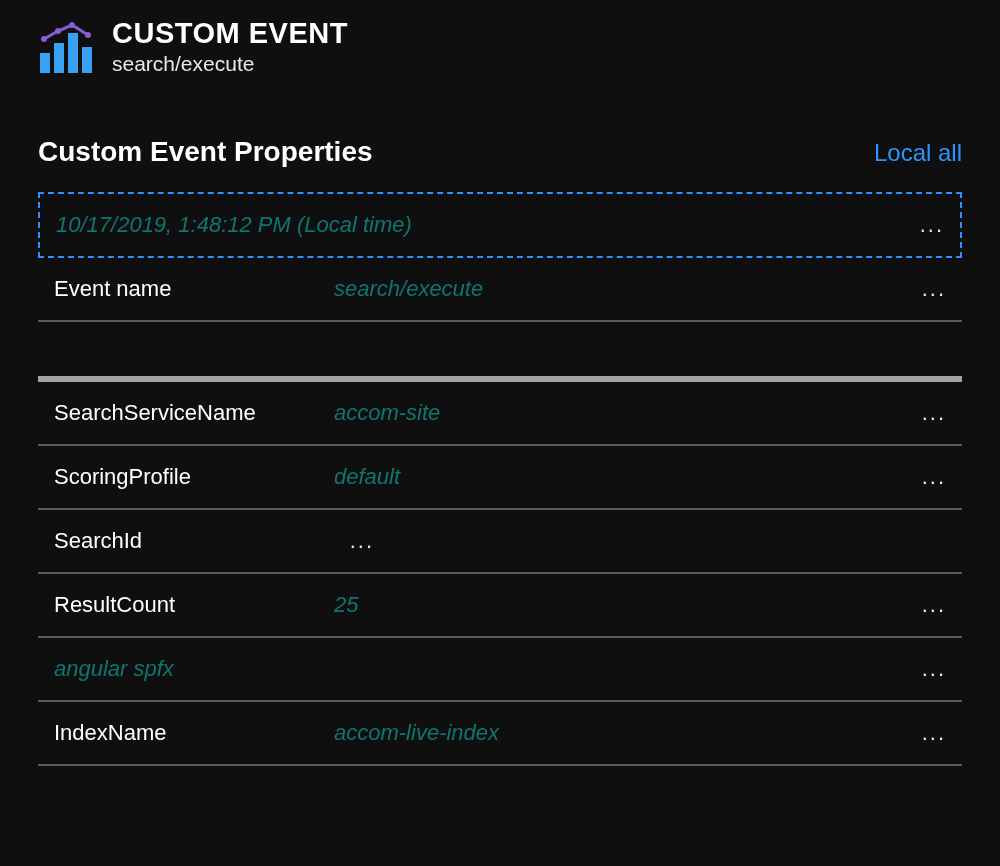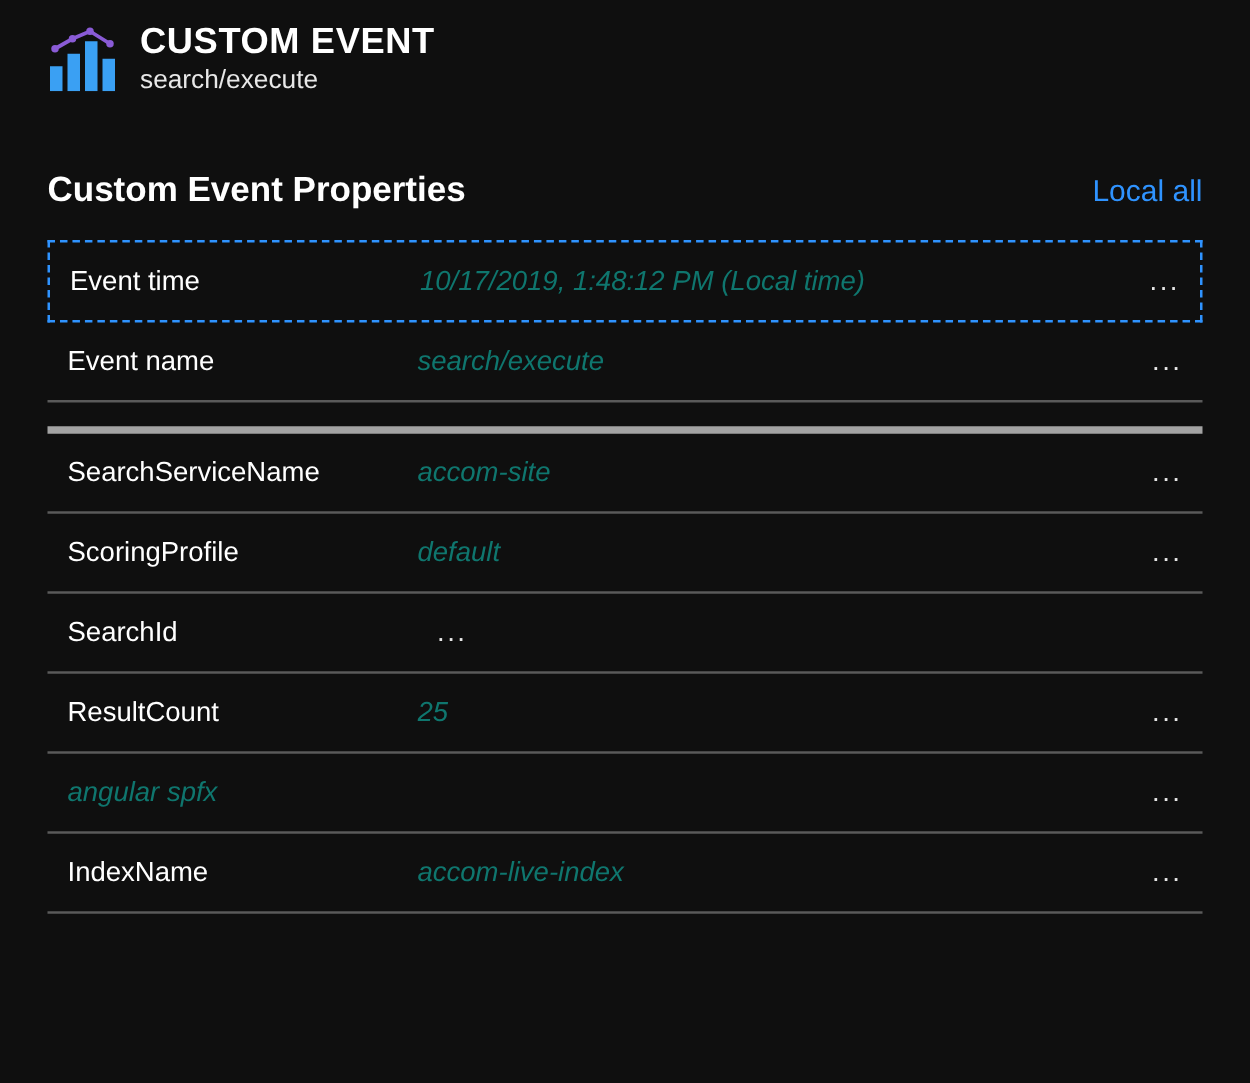--- a/index.html
+++ b/index.html
@@ -31,21 +31,21 @@
     font-weight: 600;
     letter-spacing: 0.5px;
     line-height: 1.1;
   }
   .header-text .subtitle {
     font-size: 21px;
     color: #e8e8e8;
     margin-top: 2px;
   }
   .section {
-    margin-bottom: 19px;
+    margin-bottom: 54px;
   }
   .section-head {
     display: flex;
     justify-content: space-between;
     align-items: baseline;
     margin-bottom: 24px;
   }
   .section-title {
     font-size: 28px;
     font-weight: 600;
@@ -122,21 +122,20 @@
   </div>
 
   <div class="section">
     <div class="section-head">
       <div class="section-title">Custom Event Properties</div>
       <div class="link">Local all</div>
     </div>
     <div class="rows">
 
       <div class="row selected">
-        <div class="key">Event time</div>
         <div class="val">10/17/2019, 1:48:12 PM (Local time)</div>
         <div class="dots">...</div>
       </div>
 
       <div class="row">
         <div class="key">Event name</div>
         <div class="val">search/execute</div>
         <div class="dots">...</div>
       </div>
 

